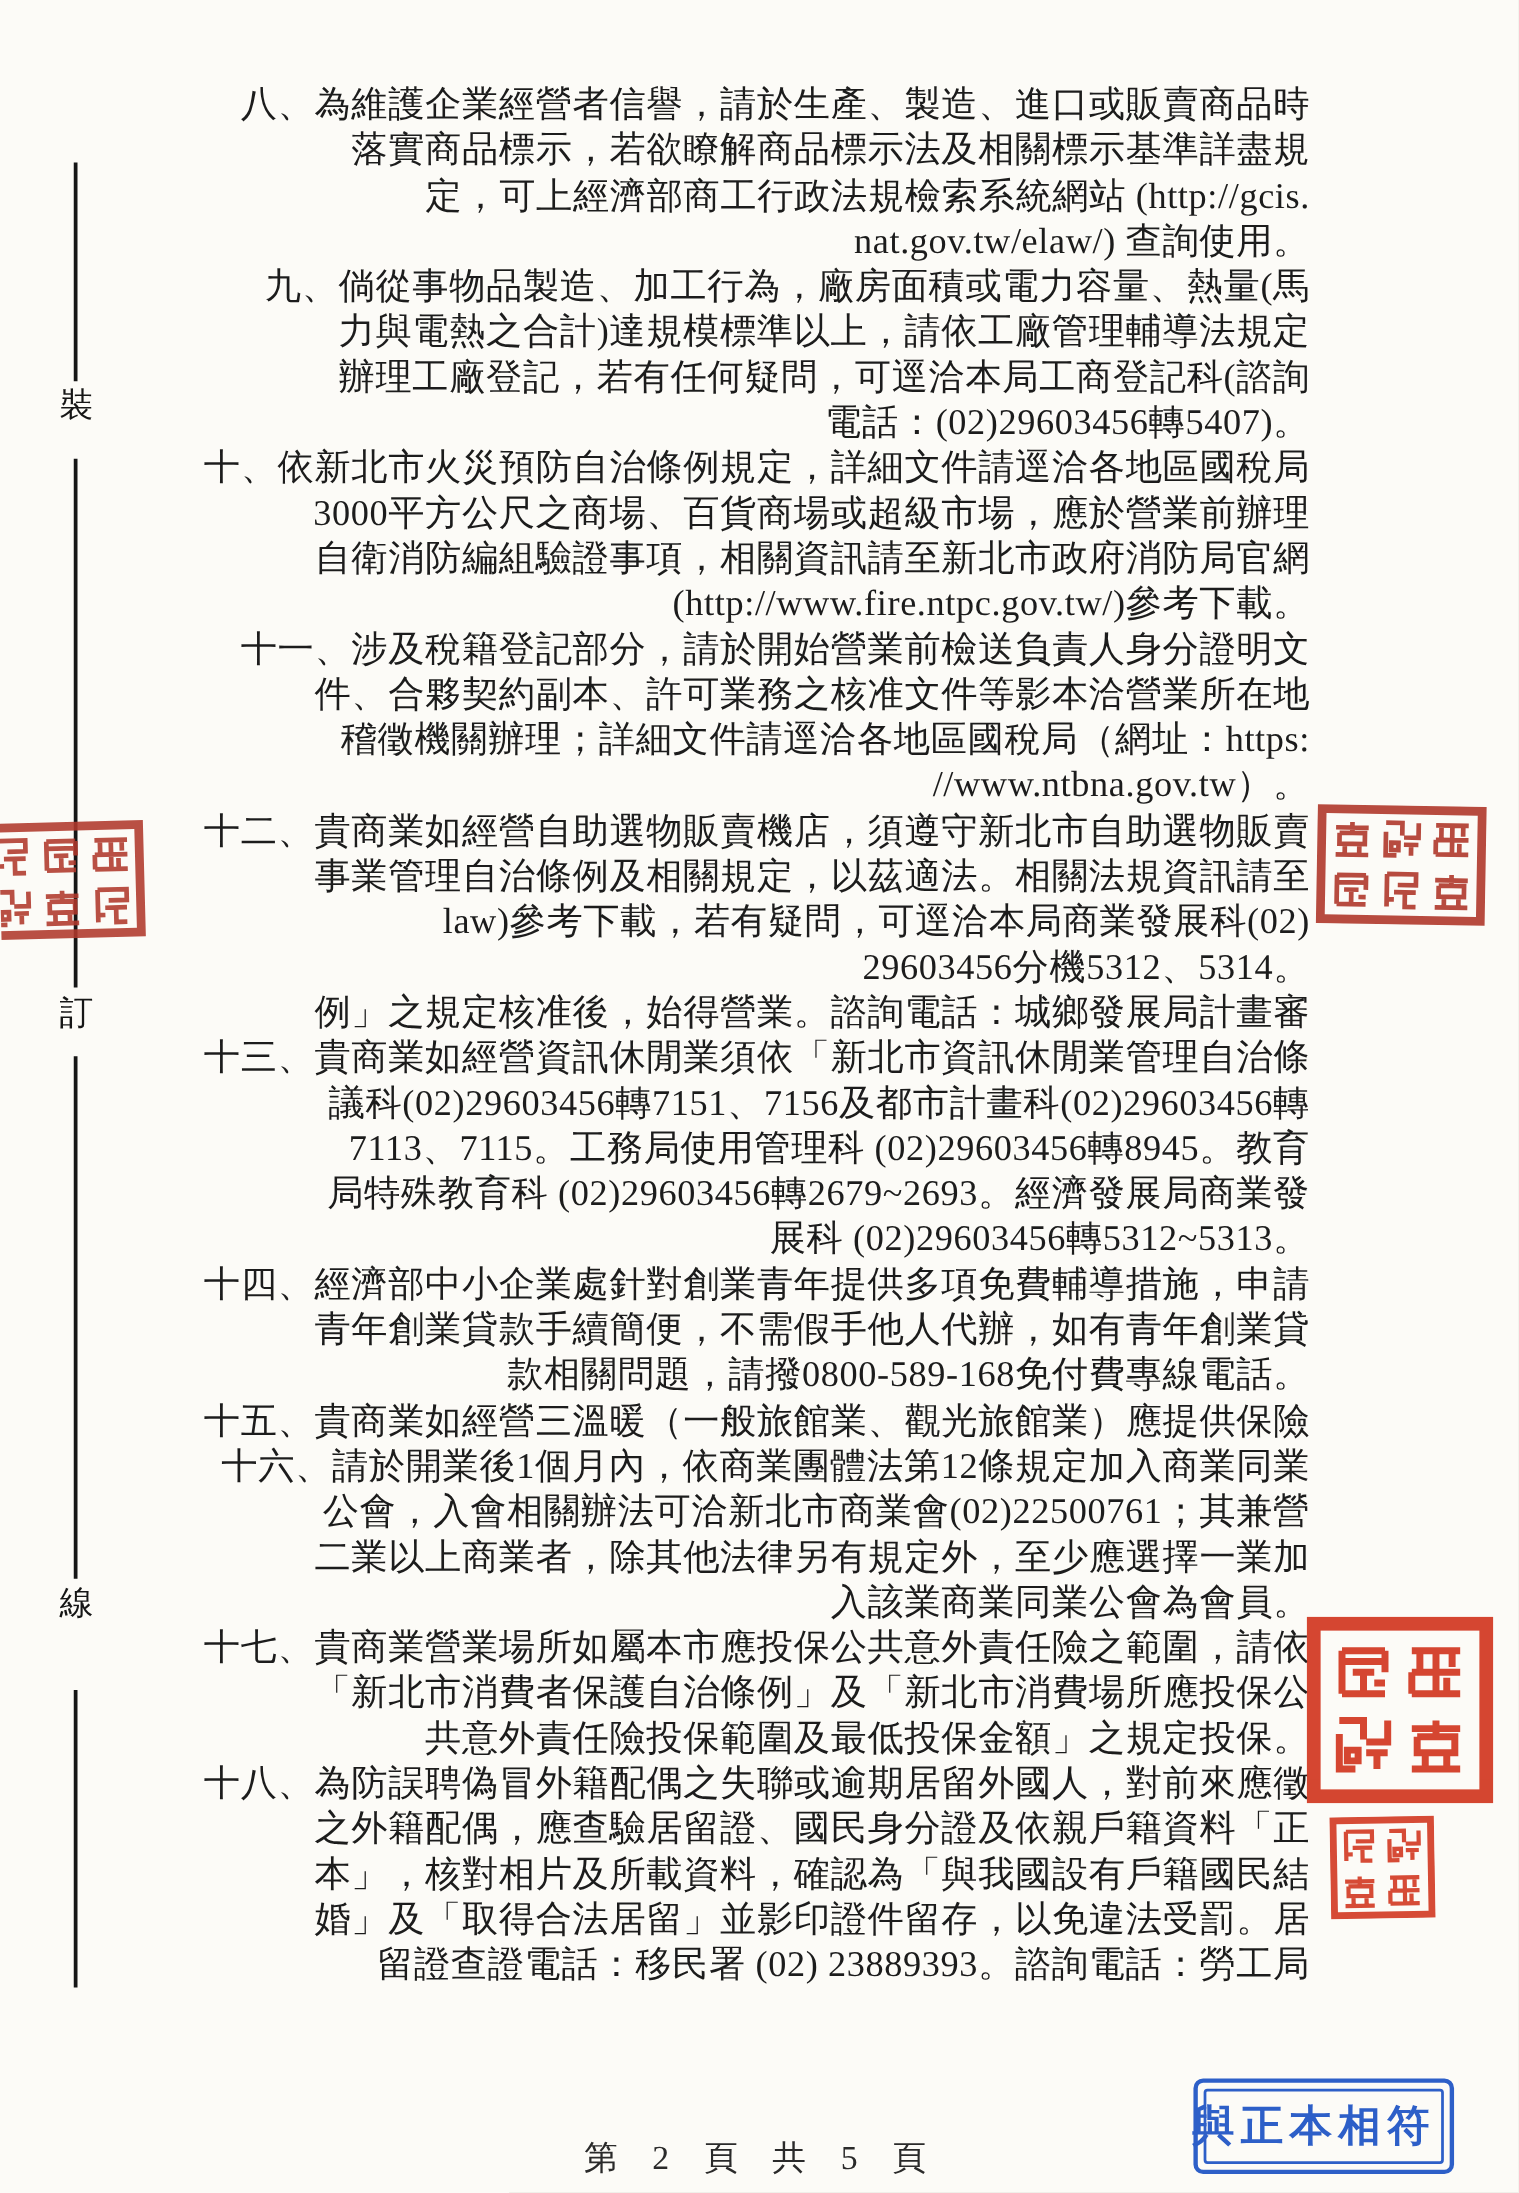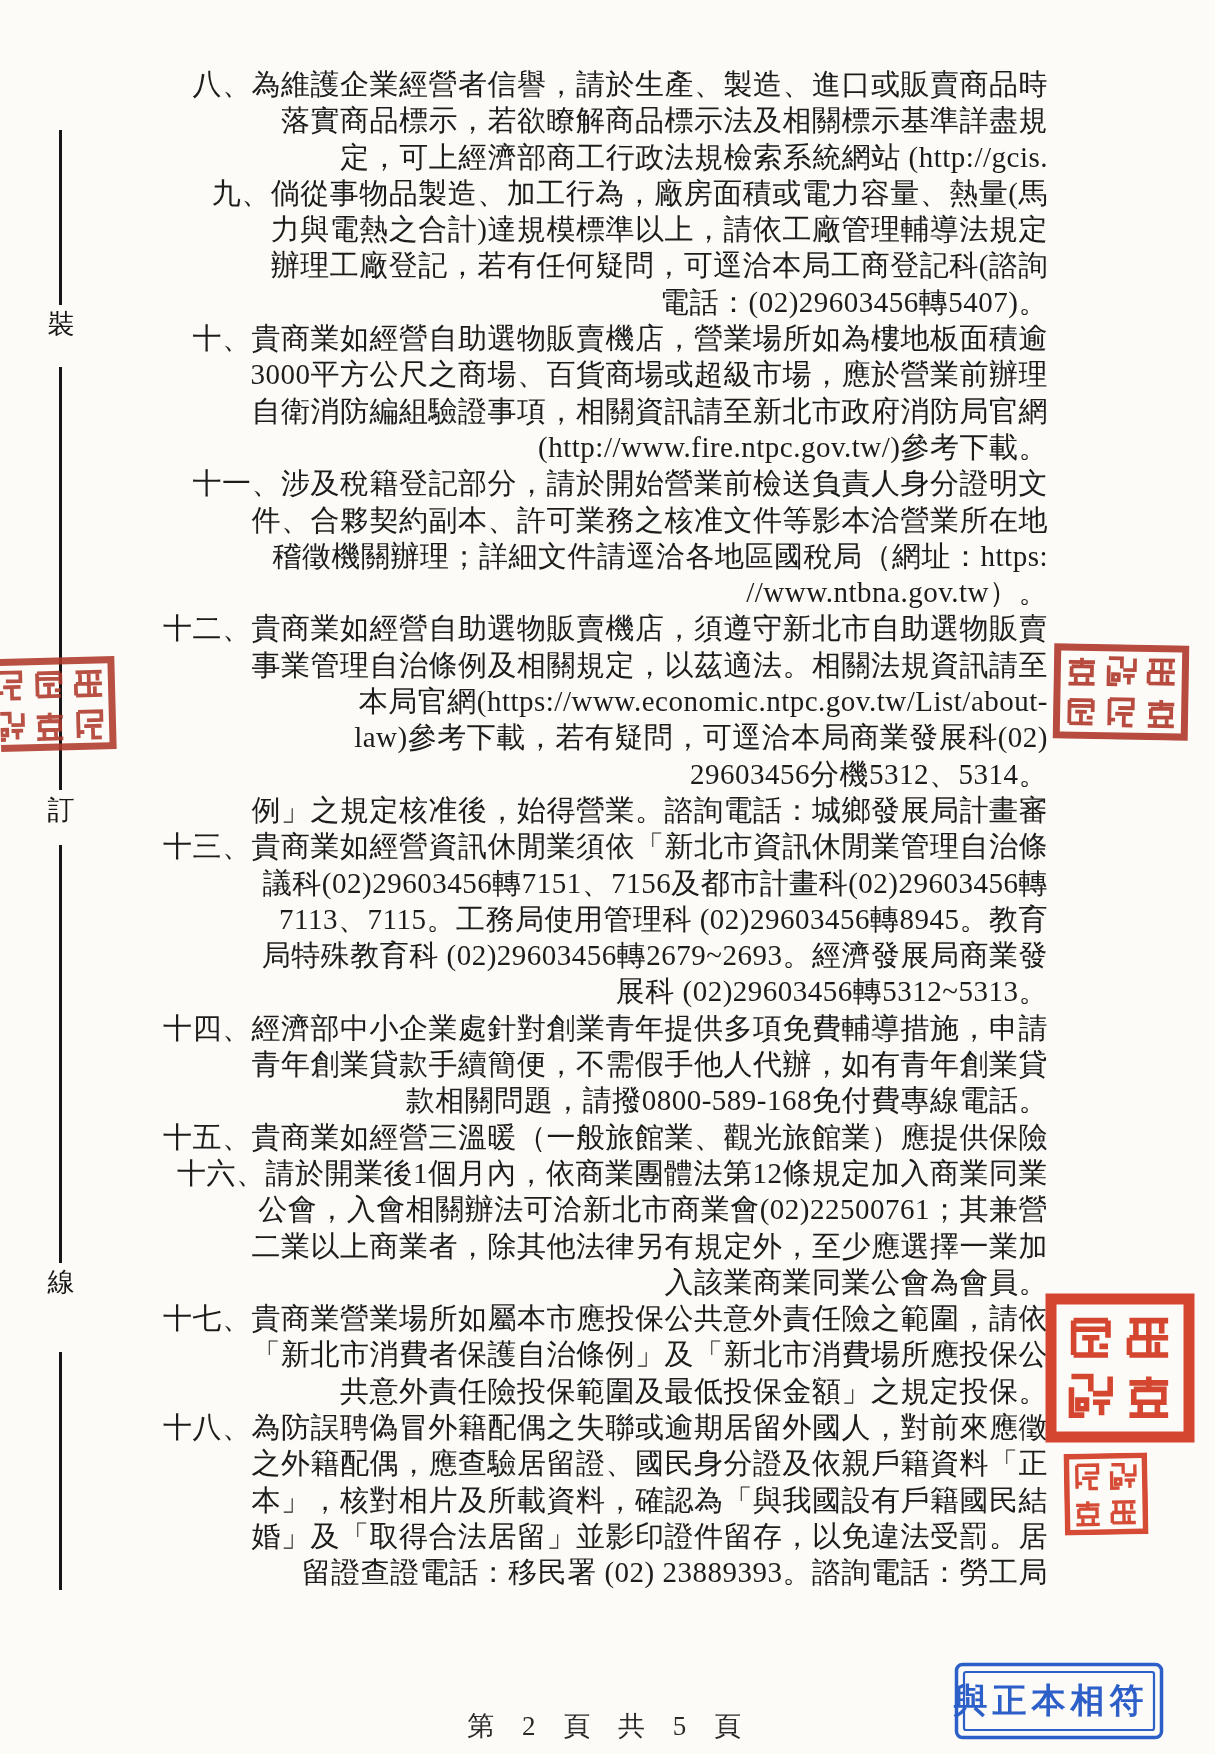--- a/index.html
+++ b/index.html
@@ -78,35 +78,35 @@
     <div class="bind-mark" style="top:792px">訂</div>
     <div class="vline" style="top:845px;height:418px"></div>
     <div class="bind-mark" style="top:1264px">線</div>
     <div class="vline" style="top:1352px;height:238px"></div>
   </div>
 
   <div class="body-text">
       <div class="line item">八、為維護企業經營者信譽，請於生產、製造、進口或販賣商品時</div>
       <div class="line cont">落實商品標示，若欲瞭解商品標示法及相關標示基準詳盡規</div>
       <div class="line cont">定，可上經濟部商工行政法規檢索系統網站 (http://gcis.</div>
+      <div class="line cont">nat.gov.tw/elaw/) 查詢使用。</div>
       <div class="line item">九、倘從事物品製造、加工行為，廠房面積或電力容量、熱量(馬</div>
       <div class="line cont">力與電熱之合計)達規模標準以上，請依工廠管理輔導法規定</div>
       <div class="line cont">辦理工廠登記，若有任何疑問，可逕洽本局工商登記科(諮詢</div>
       <div class="line cont">電話：(02)29603456轉5407)。</div>
-      <div class="line item">十、貴商業如經營自助選物販賣機店，營業場所如為樓地板面積逾</div>
+      <div class="line item">十、依新北市火災預防自治條例規定，詳細文件請逕洽各地區國稅局</div>
       <div class="line cont">3000平方公尺之商場、百貨商場或超級市場，應於營業前辦理</div>
       <div class="line cont">自衛消防編組驗證事項，相關資訊請至新北市政府消防局官網</div>
       <div class="line cont">(http://www.fire.ntpc.gov.tw/)參考下載。</div>
       <div class="line item">十一、涉及稅籍登記部分，請於開始營業前檢送負責人身分證明文</div>
       <div class="line cont">件、合夥契約副本、許可業務之核准文件等影本洽營業所在地</div>
       <div class="line cont">稽徵機關辦理；詳細文件請逕洽各地區國稅局（網址：https:</div>
       <div class="line cont">//www.ntbna.gov.tw）。</div>
       <div class="line item">十二、貴商業如經營自助選物販賣機店，須遵守新北市自助選物販賣</div>
       <div class="line cont">事業管理自治條例及相關規定，以茲適法。相關法規資訊請至</div>
-      <div class="line cont">本局官網(https://www.economic.ntpc.gov.tw/List/about-</div>
       <div class="line cont">law)參考下載，若有疑問，可逕洽本局商業發展科(02)</div>
       <div class="line cont">29603456分機5312、5314。</div>
       <div class="line cont">例」之規定核准後，始得營業。諮詢電話：城鄉發展局計畫審</div>
       <div class="line item">十三、貴商業如經營資訊休閒業須依「新北市資訊休閒業管理自治條</div>
       <div class="line cont">議科(02)29603456轉7151、7156及都市計畫科(02)29603456轉</div>
       <div class="line cont">7113、7115。工務局使用管理科 (02)29603456轉8945。教育</div>
       <div class="line cont">局特殊教育科 (02)29603456轉2679~2693。經濟發展局商業發</div>
       <div class="line cont">展科 (02)29603456轉5312~5313。</div>
       <div class="line item">十四、經濟部中小企業處針對創業青年提供多項免費輔導措施，申請</div>
       <div class="line cont">青年創業貸款手續簡便，不需假手他人代辦，如有青年創業貸</div>

